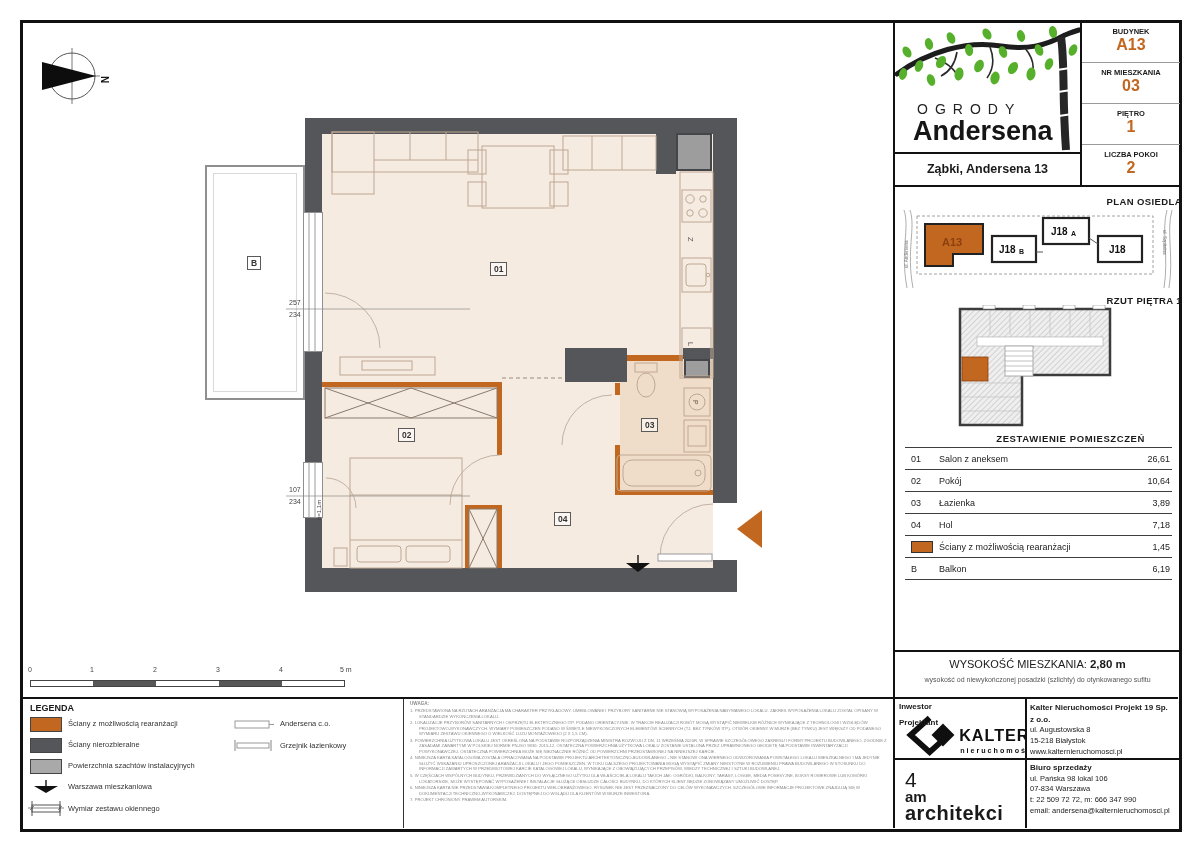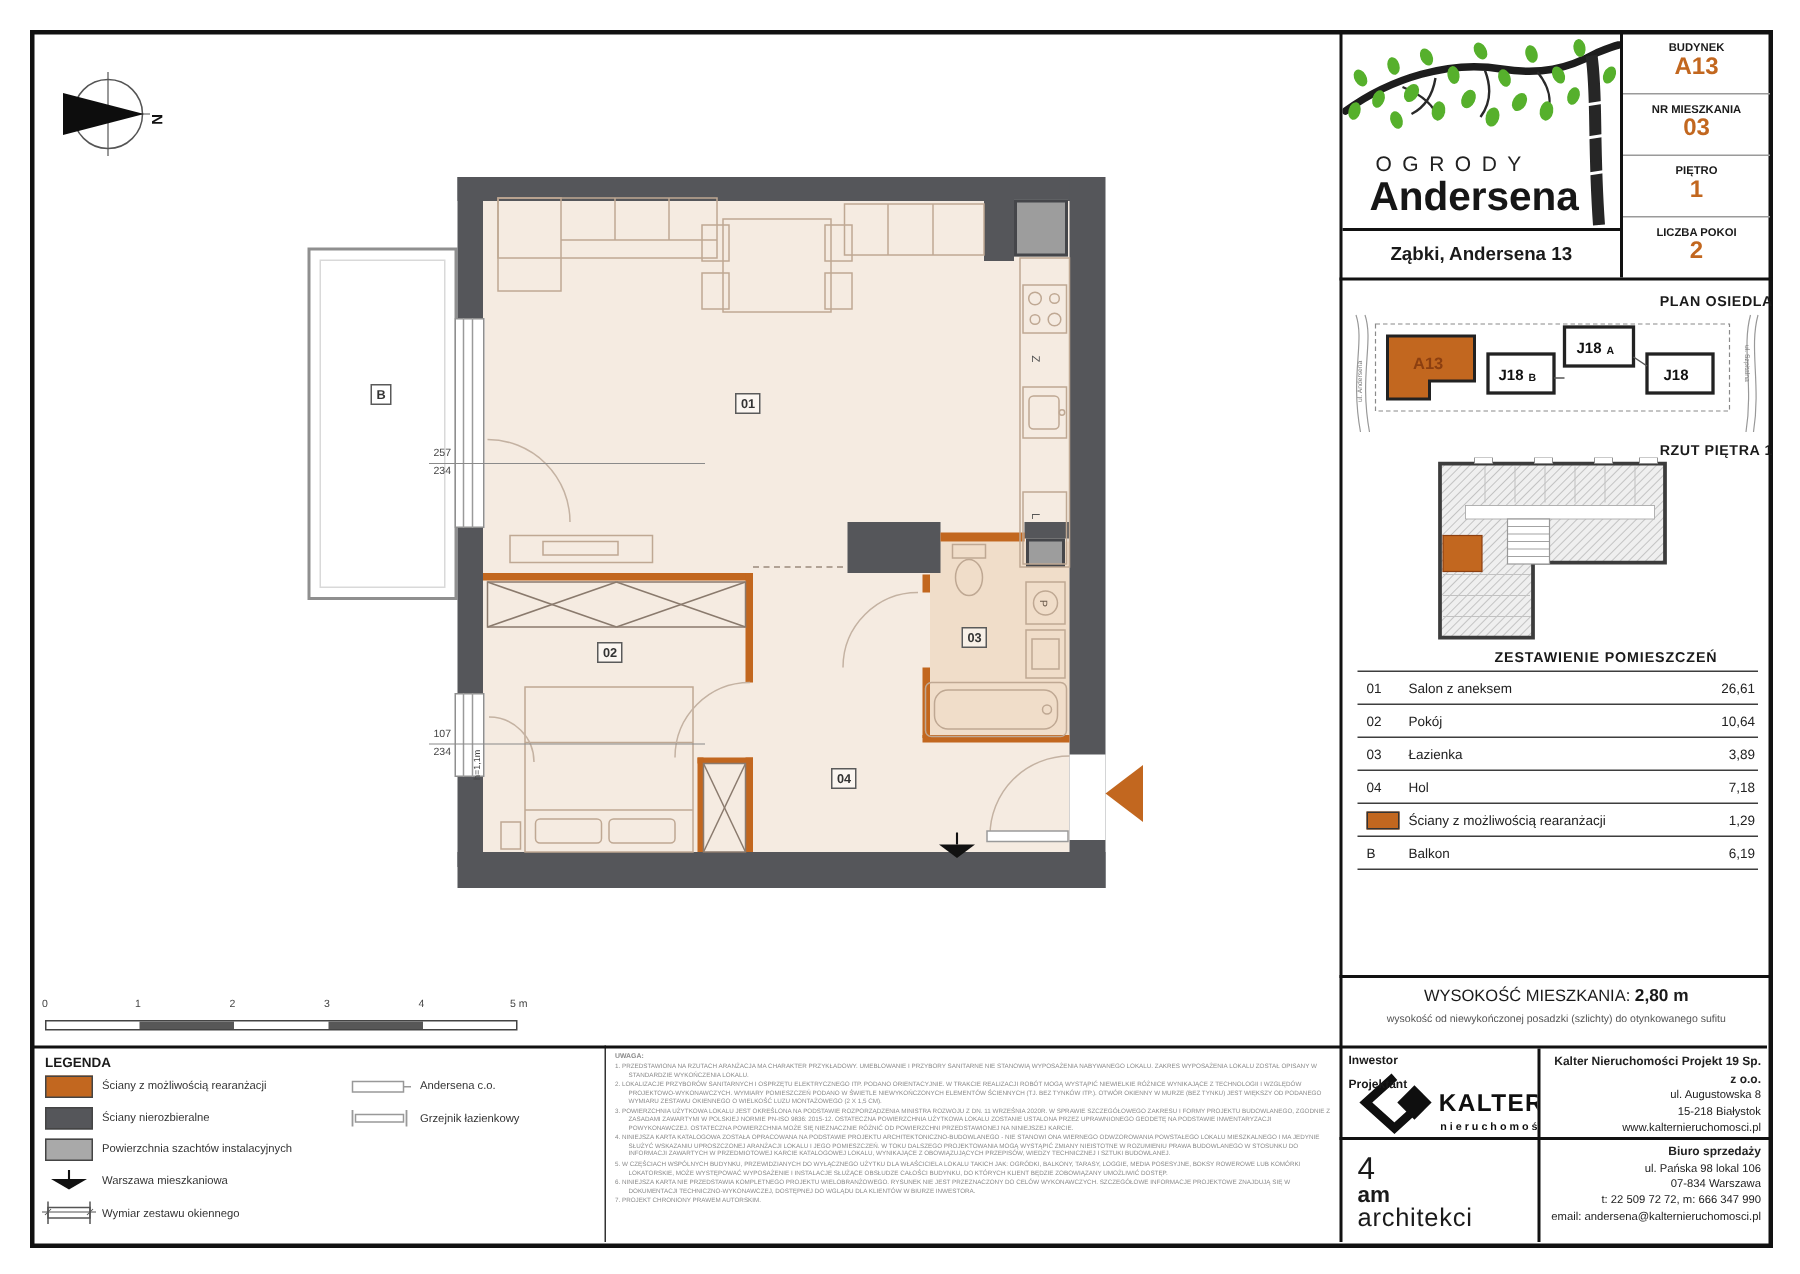--- a/index.html
+++ b/index.html
@@ -18,21 +18,21 @@
   .plansvg{position:absolute;left:0;top:0;z-index:5;pointer-events:none;}
   .vline{position:absolute;background:#111;z-index:7;}
   .ptitle{position:absolute;font-weight:bold;font-size:9.5px;text-align:right;letter-spacing:.4px;}
   .rrow{display:flex;align-items:center;border-bottom:1.4px solid #3e3e3e;height:21px;font-size:9px;color:#222;}
   .rrow .no{width:28px;padding-left:6px;}
   .rrow .nm{flex:1;}
   .rrow .ar{width:50px;text-align:right;padding-right:2px;}
   .accent{color:#c2671f;}
   .leg-label{font-size:7.5px;color:#333;}
   .note{font-size:4.2px;line-height:1.32;color:#8b8b8b;text-indent:-9px;padding-left:9px;margin-bottom:1px;}
-  .addr{font-size:7.5px;color:#222;text-align:right;line-height:1.45;}
+  .addr{font-size:7.5px;color:#222;line-height:1.45;}
 </style>
 </head>
 <body>
 
 <div class="abs frame"></div>
 
 <div>
 
   <div class="floor" style="left:322px;top:134px;width:391px;height:434px;"></div>
   <div class="bathfloor" style="left:620px;top:361px;width:93px;height:129px;"></div>
@@ -316,21 +316,21 @@
     <span class="ar">3,89</span>
   </div>
   <div class="rrow">
     <span class="no">04</span>
     <span class="nm">Hol</span>
     <span class="ar">7,18</span>
   </div>
   <div class="rrow">
     <span class="no"><span style="display:inline-block;width:20px;height:10px;background:#c2671f;border:1px solid #333;vertical-align:middle;"></span></span>
     <span class="nm">Ściany z możliwością rearanżacji</span>
-    <span class="ar">1,29</span>
+    <span class="ar">1,45</span>
   </div>
   <div class="rrow">
     <span class="no">B</span>
     <span class="nm">Balkon</span>
     <span class="ar">6,19</span>
   </div>
 </div>
 
 <div class="vline" style="left:893px;top:650px;width:289px;height:2px;"></div>
 <div class="abs" style="left:893px;top:658px;width:289px;text-align:center;font-size:11px;">
@@ -354,21 +354,21 @@
   <div style="font-weight:bold;font-size:8px;">Kalter Nieruchomości Projekt 19 Sp. z o.o.</div>
   <div>ul. Augustowska 8</div>
   <div>15-218 Białystok</div>
   <div>www.kalternieruchomosci.pl</div>
 </div>
 
 <div class="abs" style="left:899px;top:718px;font-size:8px;font-weight:bold;">Projektant</div>
 <div class="abs" style="left:905px;top:770px;line-height:.95;">
   <div style="font-size:21px;">4</div>
   <div style="font-size:15px;font-weight:bold;">am</div>
-  <div style="font-size:17px;font-weight:normal;letter-spacing:.5px;">architekci</div>
+  <div style="font-size:20px;font-weight:bold;letter-spacing:.5px;">architekci</div>
 </div>
 <div class="abs addr" style="left:1030px;top:762px;width:144px;">
   <div style="font-weight:bold;font-size:8px;">Biuro sprzedaży</div>
   <div>ul. Pańska 98 lokal 106</div>
   <div>07-834 Warszawa</div>
   <div>t: 22 509 72 72, m: 666 347 990</div>
   <div>email: andersena@kalternieruchomosci.pl</div>
 </div>
 
 <div>

